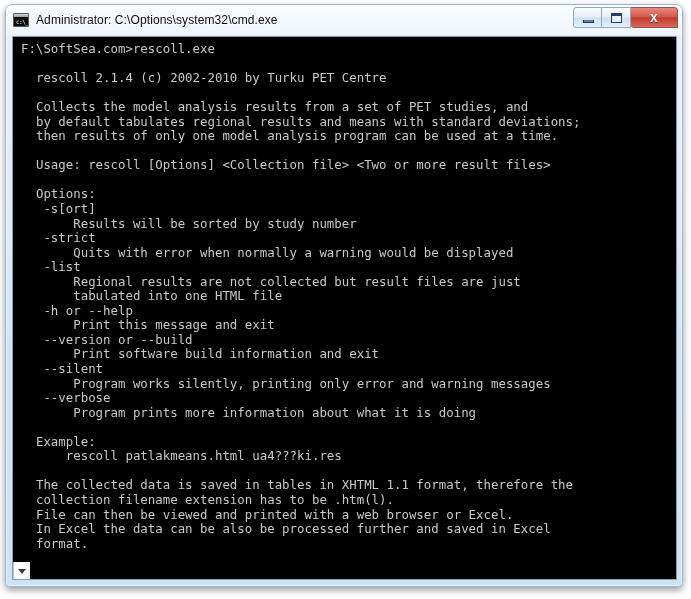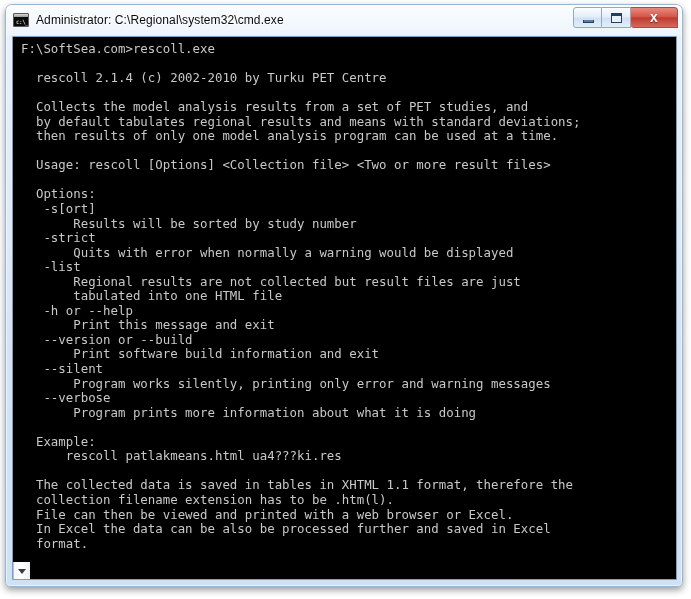--- a/index.html
+++ b/index.html
@@ -270,21 +270,21 @@
 </head>
 <body>
 
 <div id="window">
 
   <div id="titlebar">
     <div id="app-icon">
       <div class="bar"></div>
       <div class="prompt">c:\_</div>
     </div>
-    <div id="title-text">Administrator: C:\Regional\system32\cmd.exe</div>
+    <div id="title-text">Administrator: C:\Options\system32\cmd.exe</div>
 
     <div id="caption-buttons">
       <div class="cap-btn cap-min">
         <span class="glyph-min"></span>
       </div>
       <div class="cap-btn cap-maxi">
         <span class="glyph-max"></span>
       </div>
       <div class="cap-btn cap-close">
         <span class="glyph-close">x</span>

